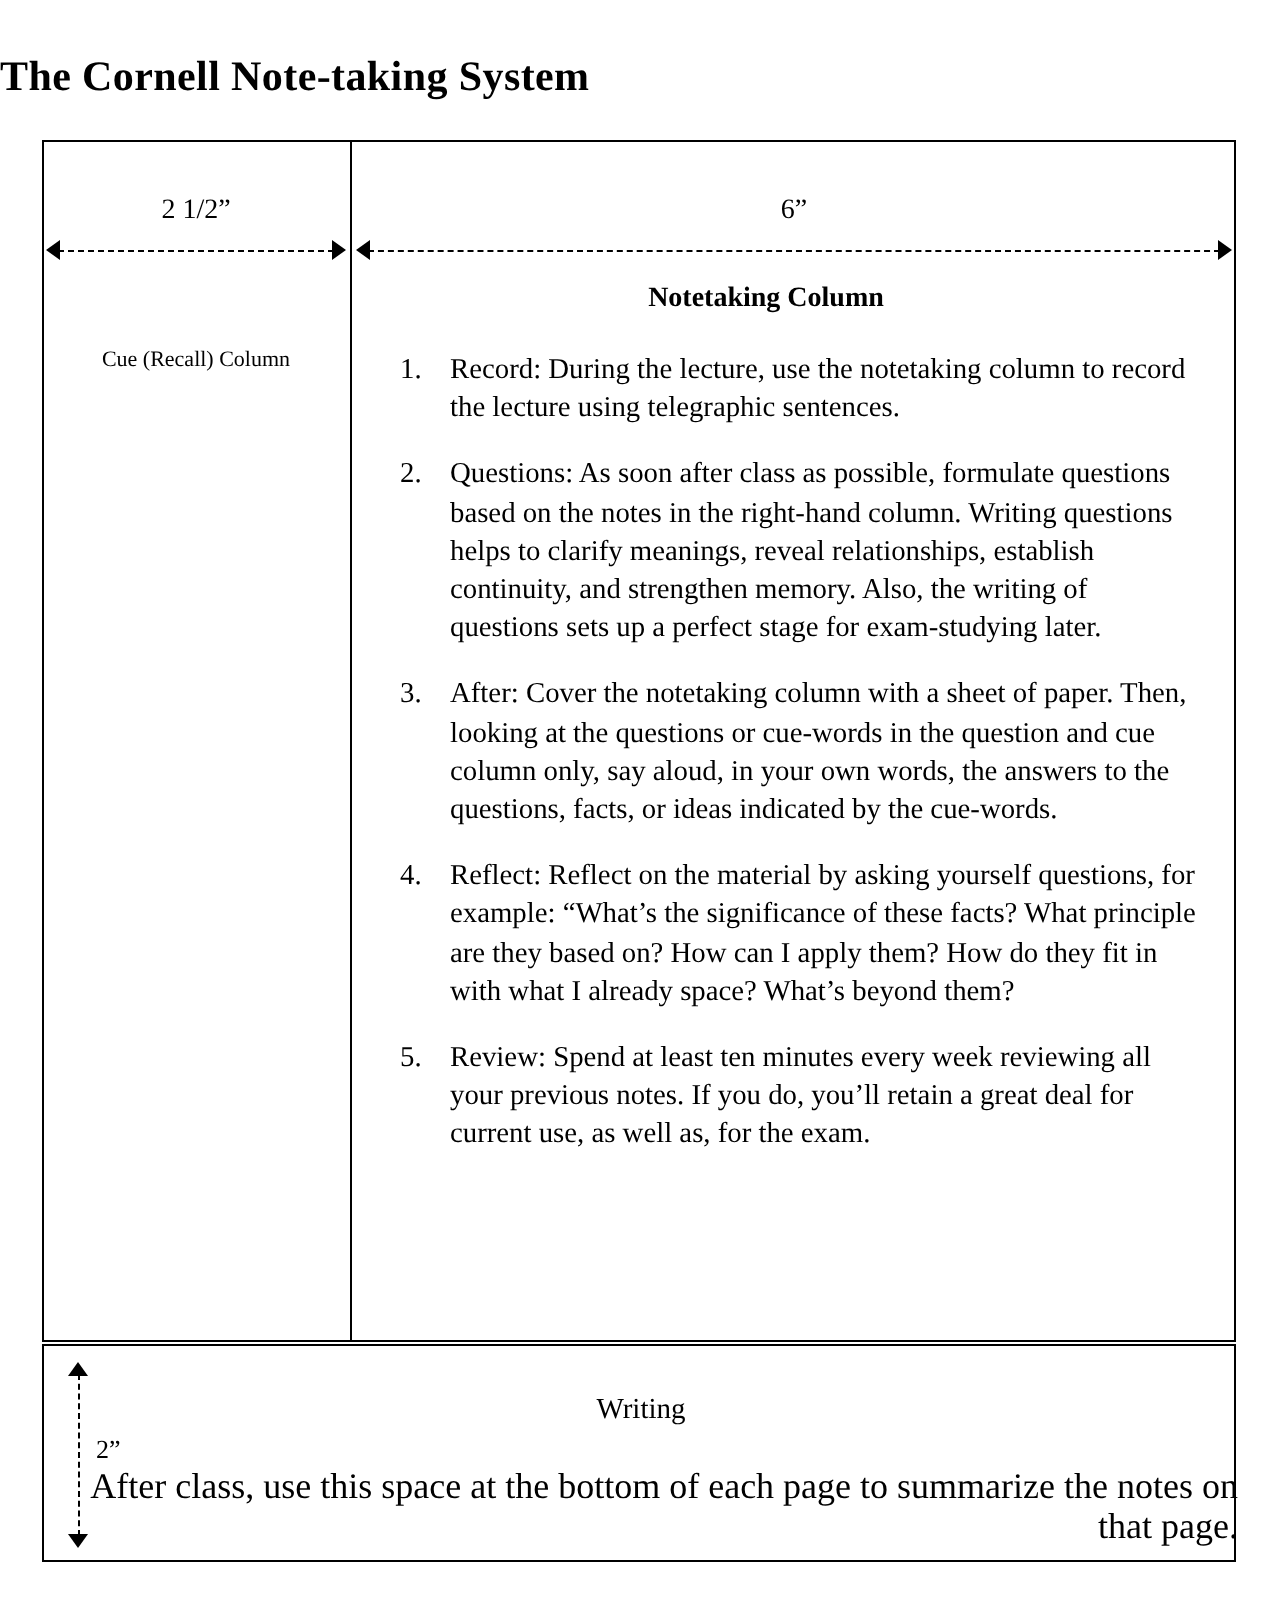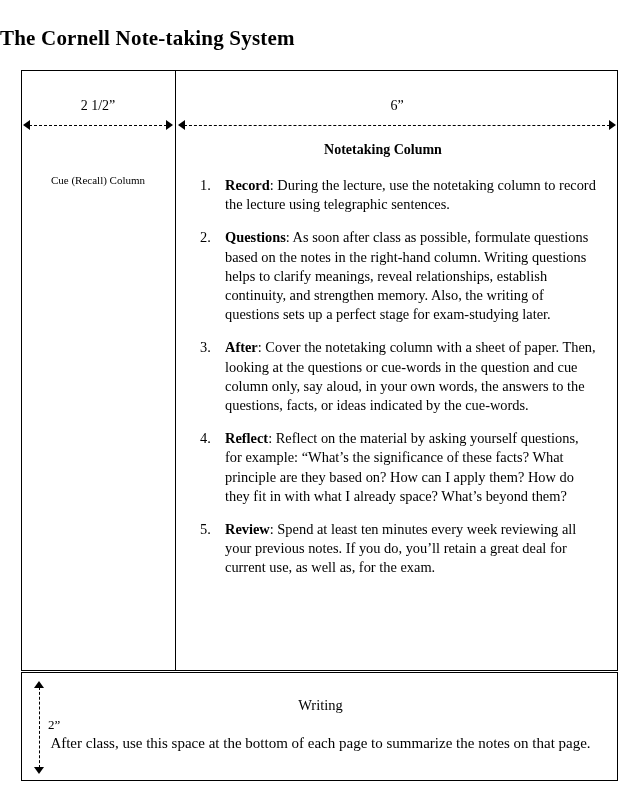--- a/index.html
+++ b/index.html
@@ -139,39 +139,39 @@
     text-align: left;
   }
   .step-number {
     position: absolute;
     left: 0;
     top: 0;
     width: 18px;
     text-align: left;
   }
   .step-lead {
-    font-weight: bold;
+    font-weight: normal;
   }
 
   
   #summary-title {
     position: absolute;
     left: 0;
     top: 24px;
     width: 597px;
     text-align: center;
     font-size: 14.5px;
   }
   #summary-body {
     position: absolute;
     left: 0;
     top: 60px;
     width: 597px;
-    text-align: center;
-    font-size: 15px;
+    text-align: right;
+    font-size: 18px;
     line-height: 20px;
   }
 
   
   #summary-height-arrow {
     position: absolute;
     left: 12px;
     top: 8px;
     width: 11px;
     height: 93px;

